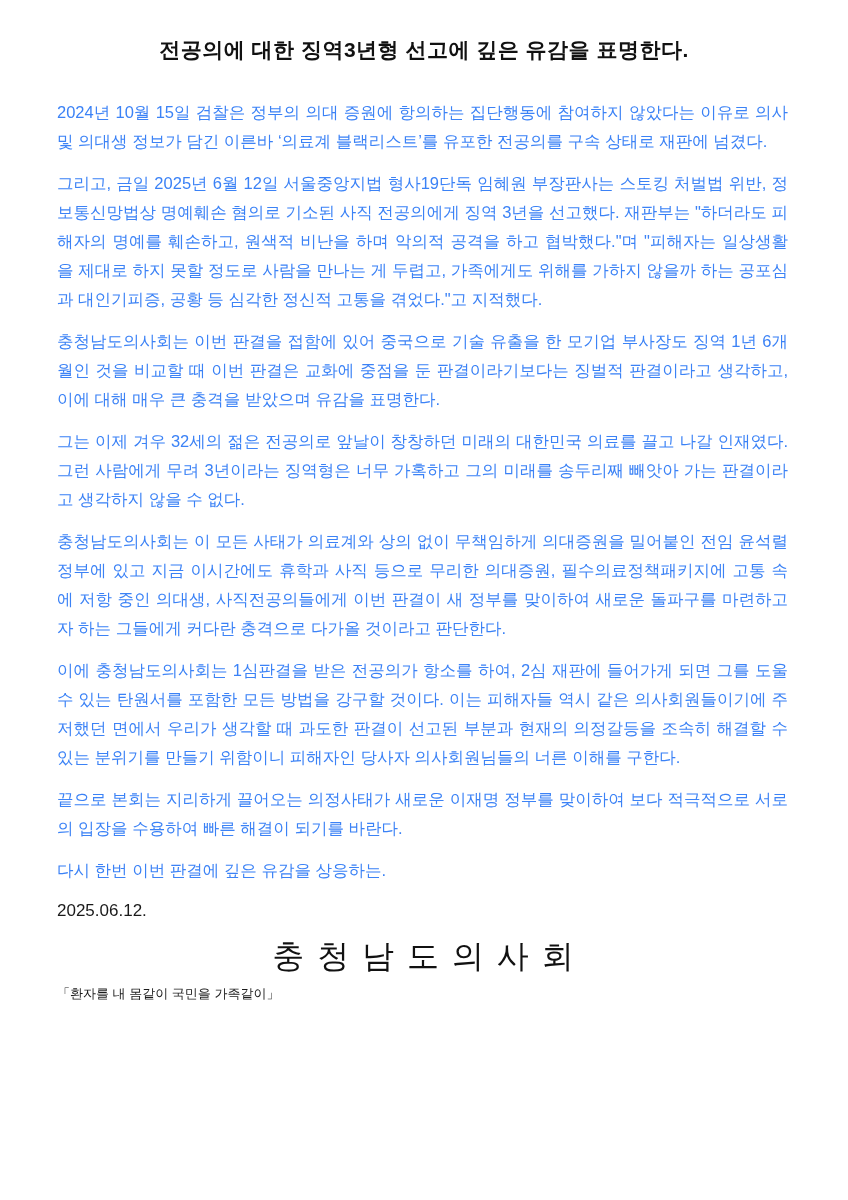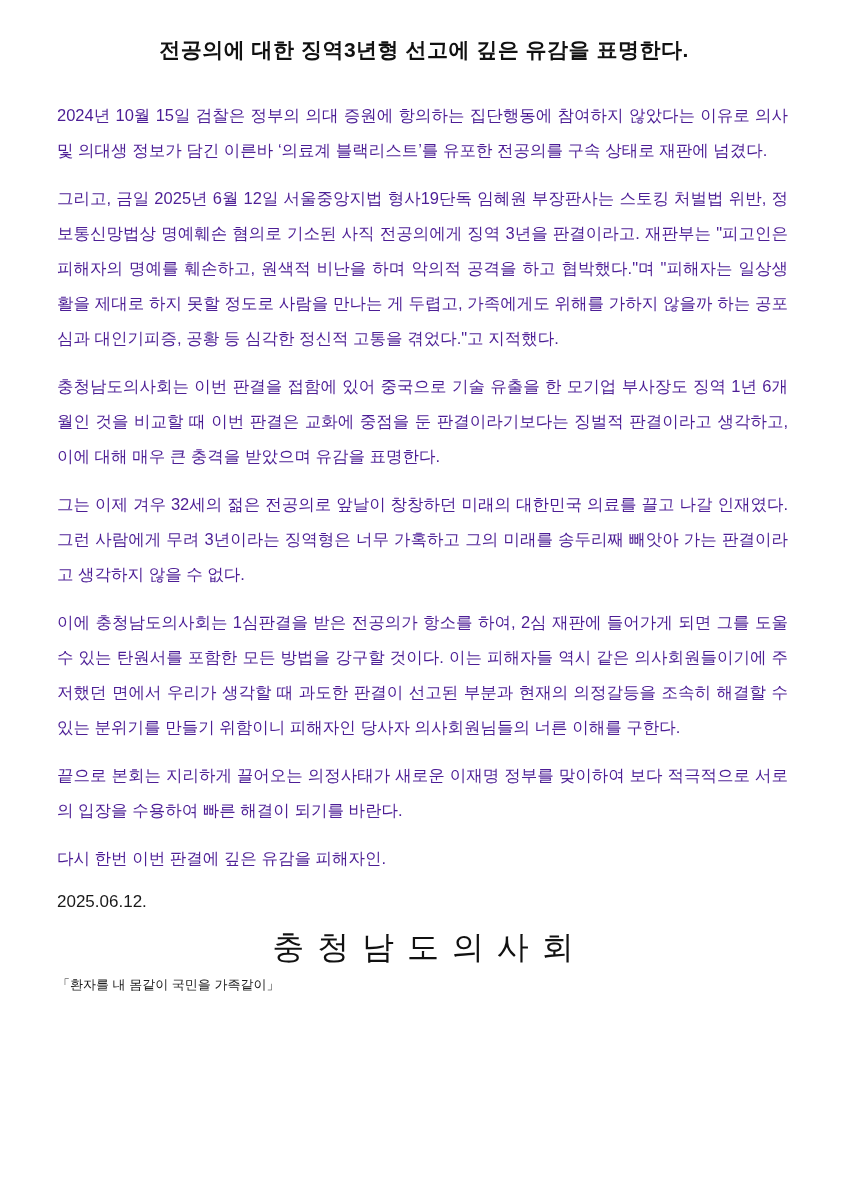--- a/index.html
+++ b/index.html
@@ -25,26 +25,26 @@
   .doc-title {
     font-size: 21px;
     font-weight: bold;
     text-align: center;
     letter-spacing: 0.5px;
     margin: 0 0 34px 0;
     color: #111111;
   }
   .doc-body p {
     font-size: 16.5px;
-    line-height: 35px;
+    line-height: 29px;
     margin: 0 3px 13px 0;
     text-align: justify;
     text-align-last: left;
     word-break: break-all;
-    color: #4c1d95;
+    color: #3b82f6;
   }
   .doc-date {
     font-size: 17px;
     text-align: left;
     margin-top: 16px;
     color: #1a1a1a;
   }
   .doc-org {
     font-size: 32px;
     text-align: center;
@@ -60,24 +60,25 @@
   }
 </style>
 </head>
 <body>
 
 <div class="page">
   <h1 class="doc-title">전공의에 대한 징역3년형 선고에 깊은 유감을 표명한다.</h1>
 
   <div class="doc-body">
     <p>2024년 10월 15일 검찰은 정부의 의대 증원에 항의하는 집단행동에 참여하지 않았다는 이유로 의사 및 의대생 정보가 담긴 이른바 ‘의료계 블랙리스트’를 유포한 전공의를 구속 상태로 재판에 넘겼다.</p>
-    <p>그리고, 금일 2025년 6월 12일 서울중앙지법 형사19단독 임혜원 부장판사는 스토킹 처벌법 위반, 정보통신망법상 명예훼손 혐의로 기소된 사직 전공의에게 징역 3년을 판결이라고. 재판부는 "피고인은 피해자의 명예를 훼손하고, 원색적 비난을 하며 악의적 공격을 하고 협박했다."며 "피해자는 일상생활을 제대로 하지 못할 정도로 사람을 만나는 게 두렵고, 가족에게도 위해를 가하지 않을까 하는 공포심과 대인기피증, 공황 등 심각한 정신적 고통을 겪었다."고 지적했다.</p>
+    <p>그리고, 금일 2025년 6월 12일 서울중앙지법 형사19단독 임혜원 부장판사는 스토킹 처벌법 위반, 정보통신망법상 명예훼손 혐의로 기소된 사직 전공의에게 징역 3년을 선고했다. 재판부는 "하더라도 피해자의 명예를 훼손하고, 원색적 비난을 하며 악의적 공격을 하고 협박했다."며 "피해자는 일상생활을 제대로 하지 못할 정도로 사람을 만나는 게 두렵고, 가족에게도 위해를 가하지 않을까 하는 공포심과 대인기피증, 공황 등 심각한 정신적 고통을 겪었다."고 지적했다.</p>
     <p>충청남도의사회는 이번 판결을 접함에 있어 중국으로 기술 유출을 한 모기업 부사장도 징역 1년 6개월인 것을 비교할 때 이번 판결은 교화에 중점을 둔 판결이라기보다는 징벌적 판결이라고 생각하고, 이에 대해 매우 큰 충격을 받았으며 유감을 표명한다.</p>
     <p>그는 이제 겨우 32세의 젊은 전공의로 앞날이 창창하던 미래의 대한민국 의료를 끌고 나갈 인재였다. 그런 사람에게 무려 3년이라는 징역형은 너무 가혹하고 그의 미래를 송두리째 빼앗아 가는 판결이라고 생각하지 않을 수 없다.</p>
+    <p>충청남도의사회는 이 모든 사태가 의료계와 상의 없이 무책임하게 의대증원을 밀어붙인 전임 윤석렬 정부에 있고 지금 이시간에도 휴학과 사직 등으로 무리한 의대증원, 필수의료정책패키지에 고통 속에 저항 중인 의대생, 사직전공의들에게 이번 판결이 새 정부를 맞이하여 새로운 돌파구를 마련하고자 하는 그들에게 커다란 충격으로 다가올 것이라고 판단한다.</p>
     <p>이에 충청남도의사회는 1심판결을 받은 전공의가 항소를 하여, 2심 재판에 들어가게 되면 그를 도울 수 있는 탄원서를 포함한 모든 방법을 강구할 것이다. 이는 피해자들 역시 같은 의사회원들이기에 주저했던 면에서 우리가 생각할 때 과도한 판결이 선고된 부분과 현재의 의정갈등을 조속히 해결할 수 있는 분위기를 만들기 위함이니 피해자인 당사자 의사회원님들의 너른 이해를 구한다.</p>
     <p>끝으로 본회는 지리하게 끌어오는 의정사태가 새로운 이재명 정부를 맞이하여 보다 적극적으로 서로의 입장을 수용하여 빠른 해결이 되기를 바란다.</p>
-    <p>다시 한번 이번 판결에 깊은 유감을 피해자인.</p>
+    <p>다시 한번 이번 판결에 깊은 유감을 상응하는.</p>
   </div>
 
   <div class="doc-date">2025.06.12.</div>
   <div class="doc-org">충 청 남 도 의 사 회</div>
   <div class="doc-slogan">「환자를 내 몸같이 국민을 가족같이」</div>
 </div>
 
 </body></html>

